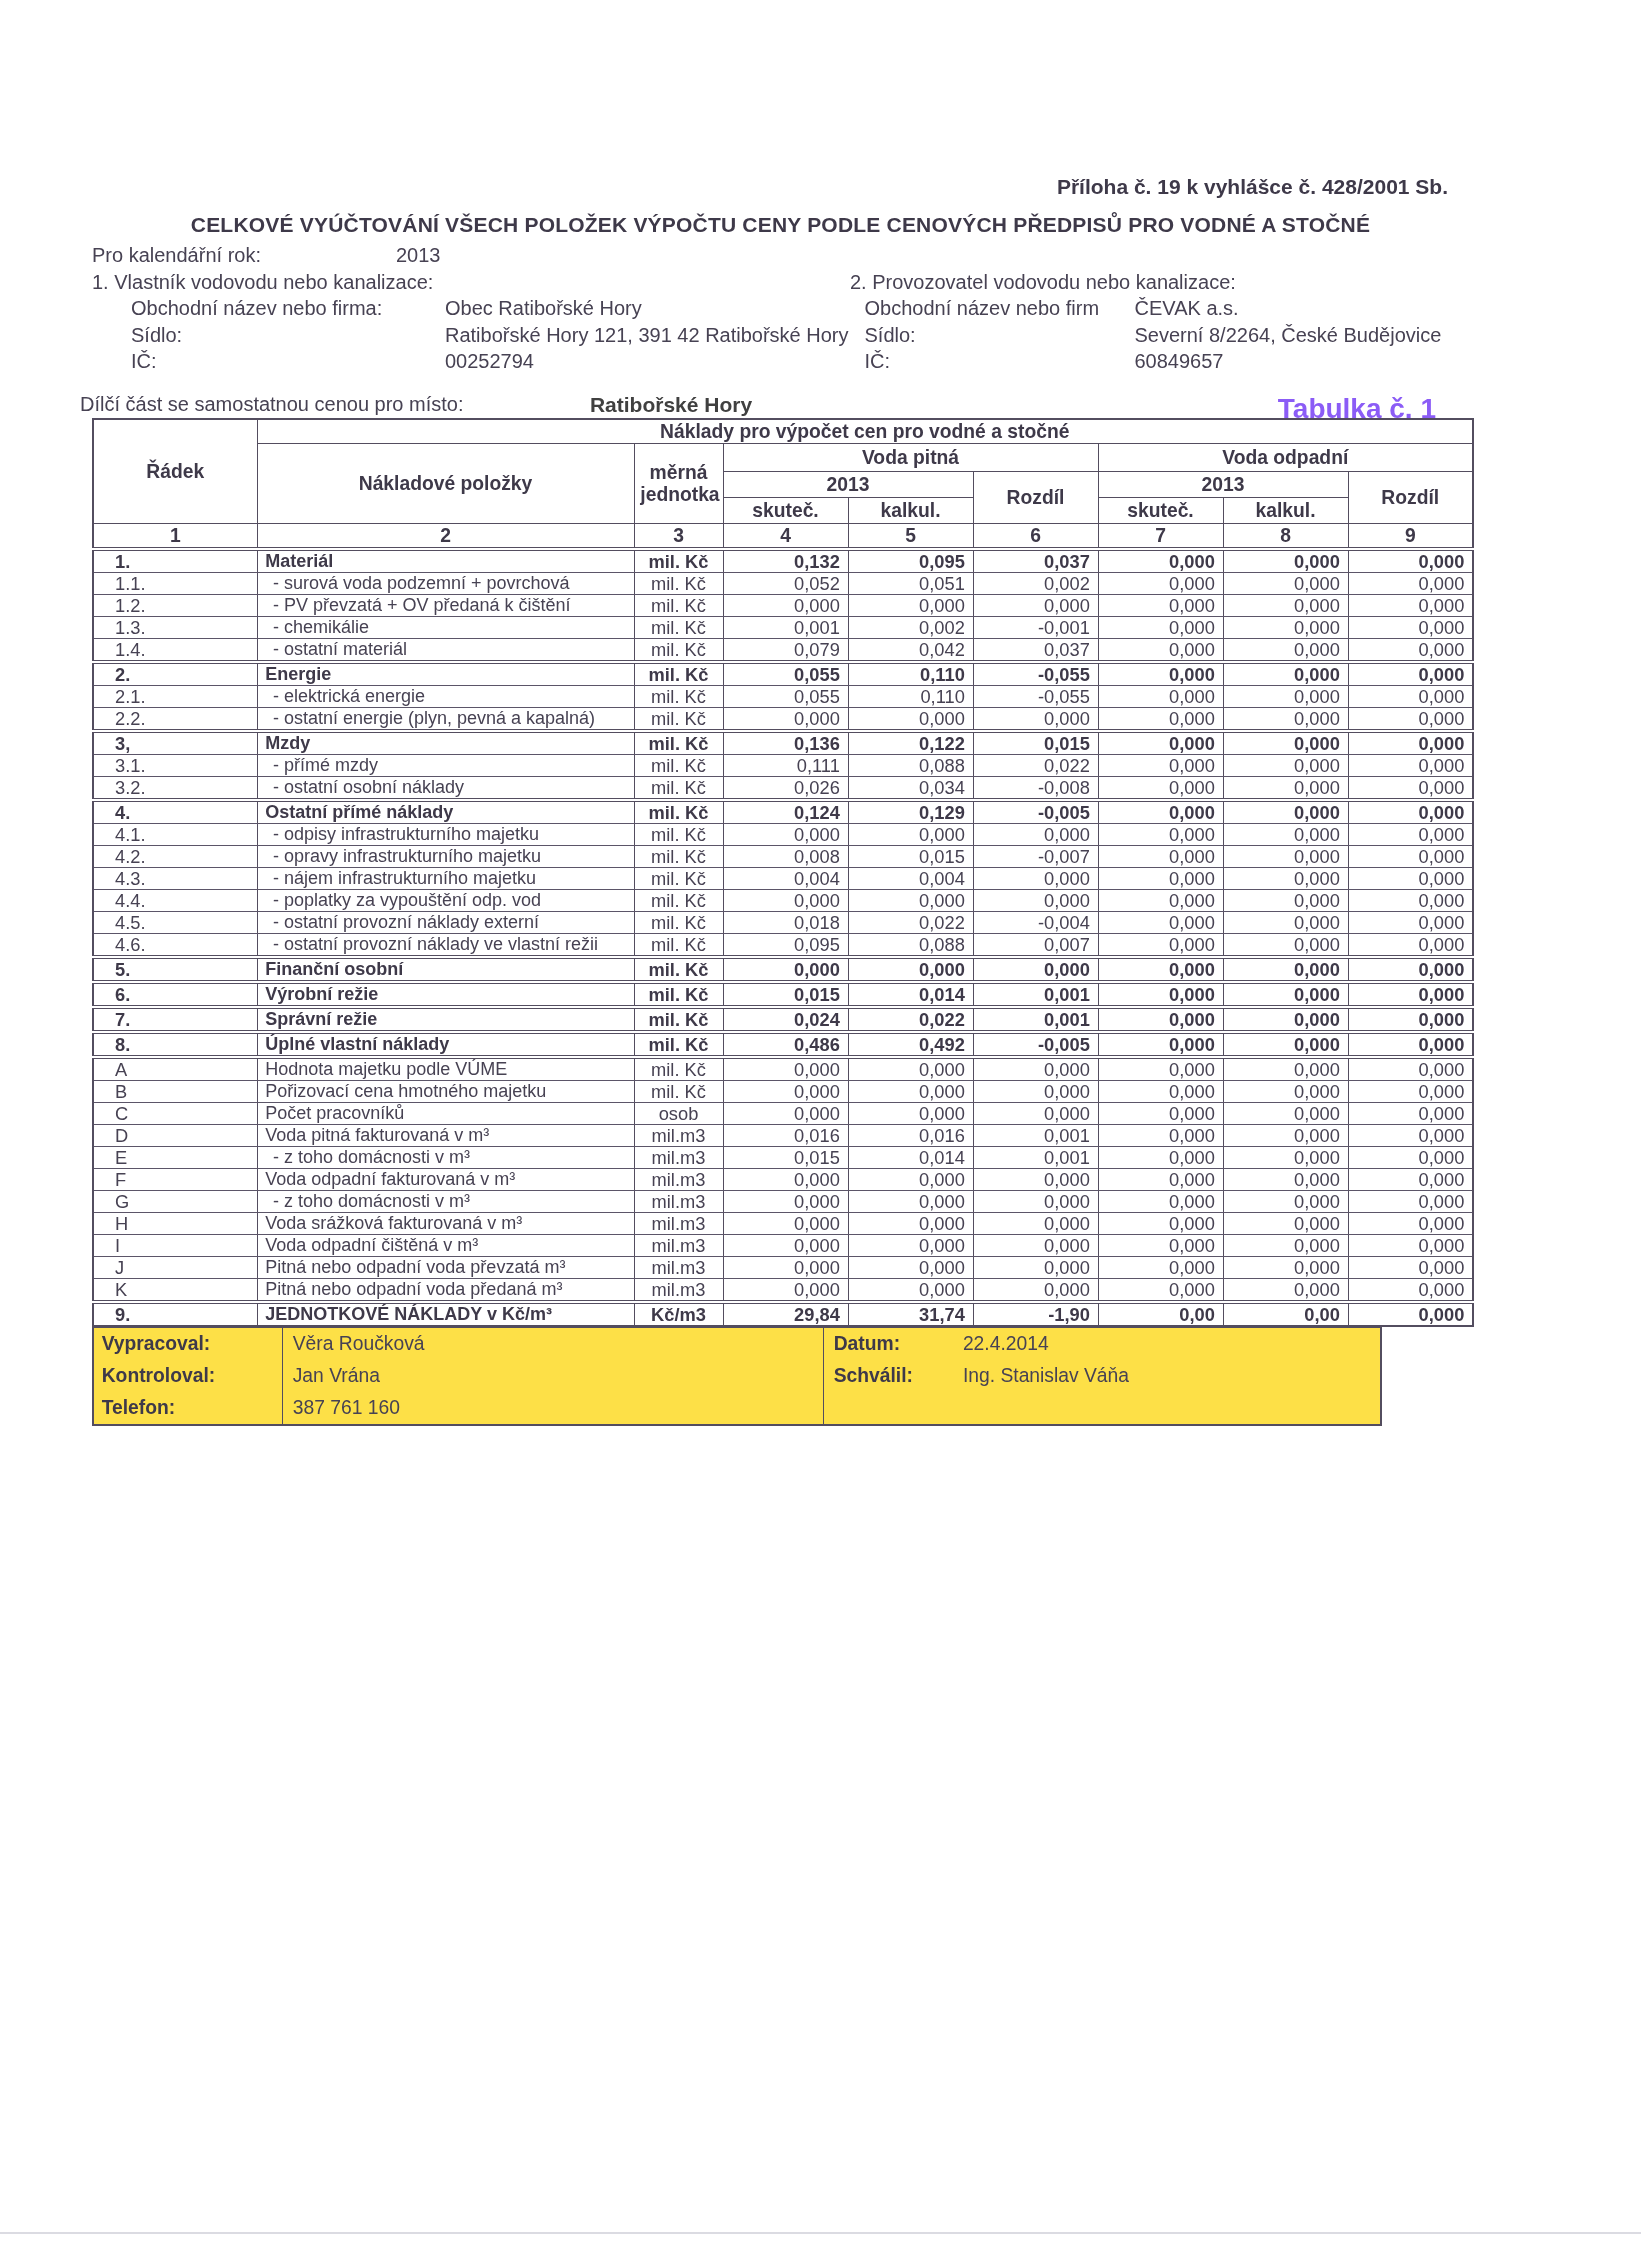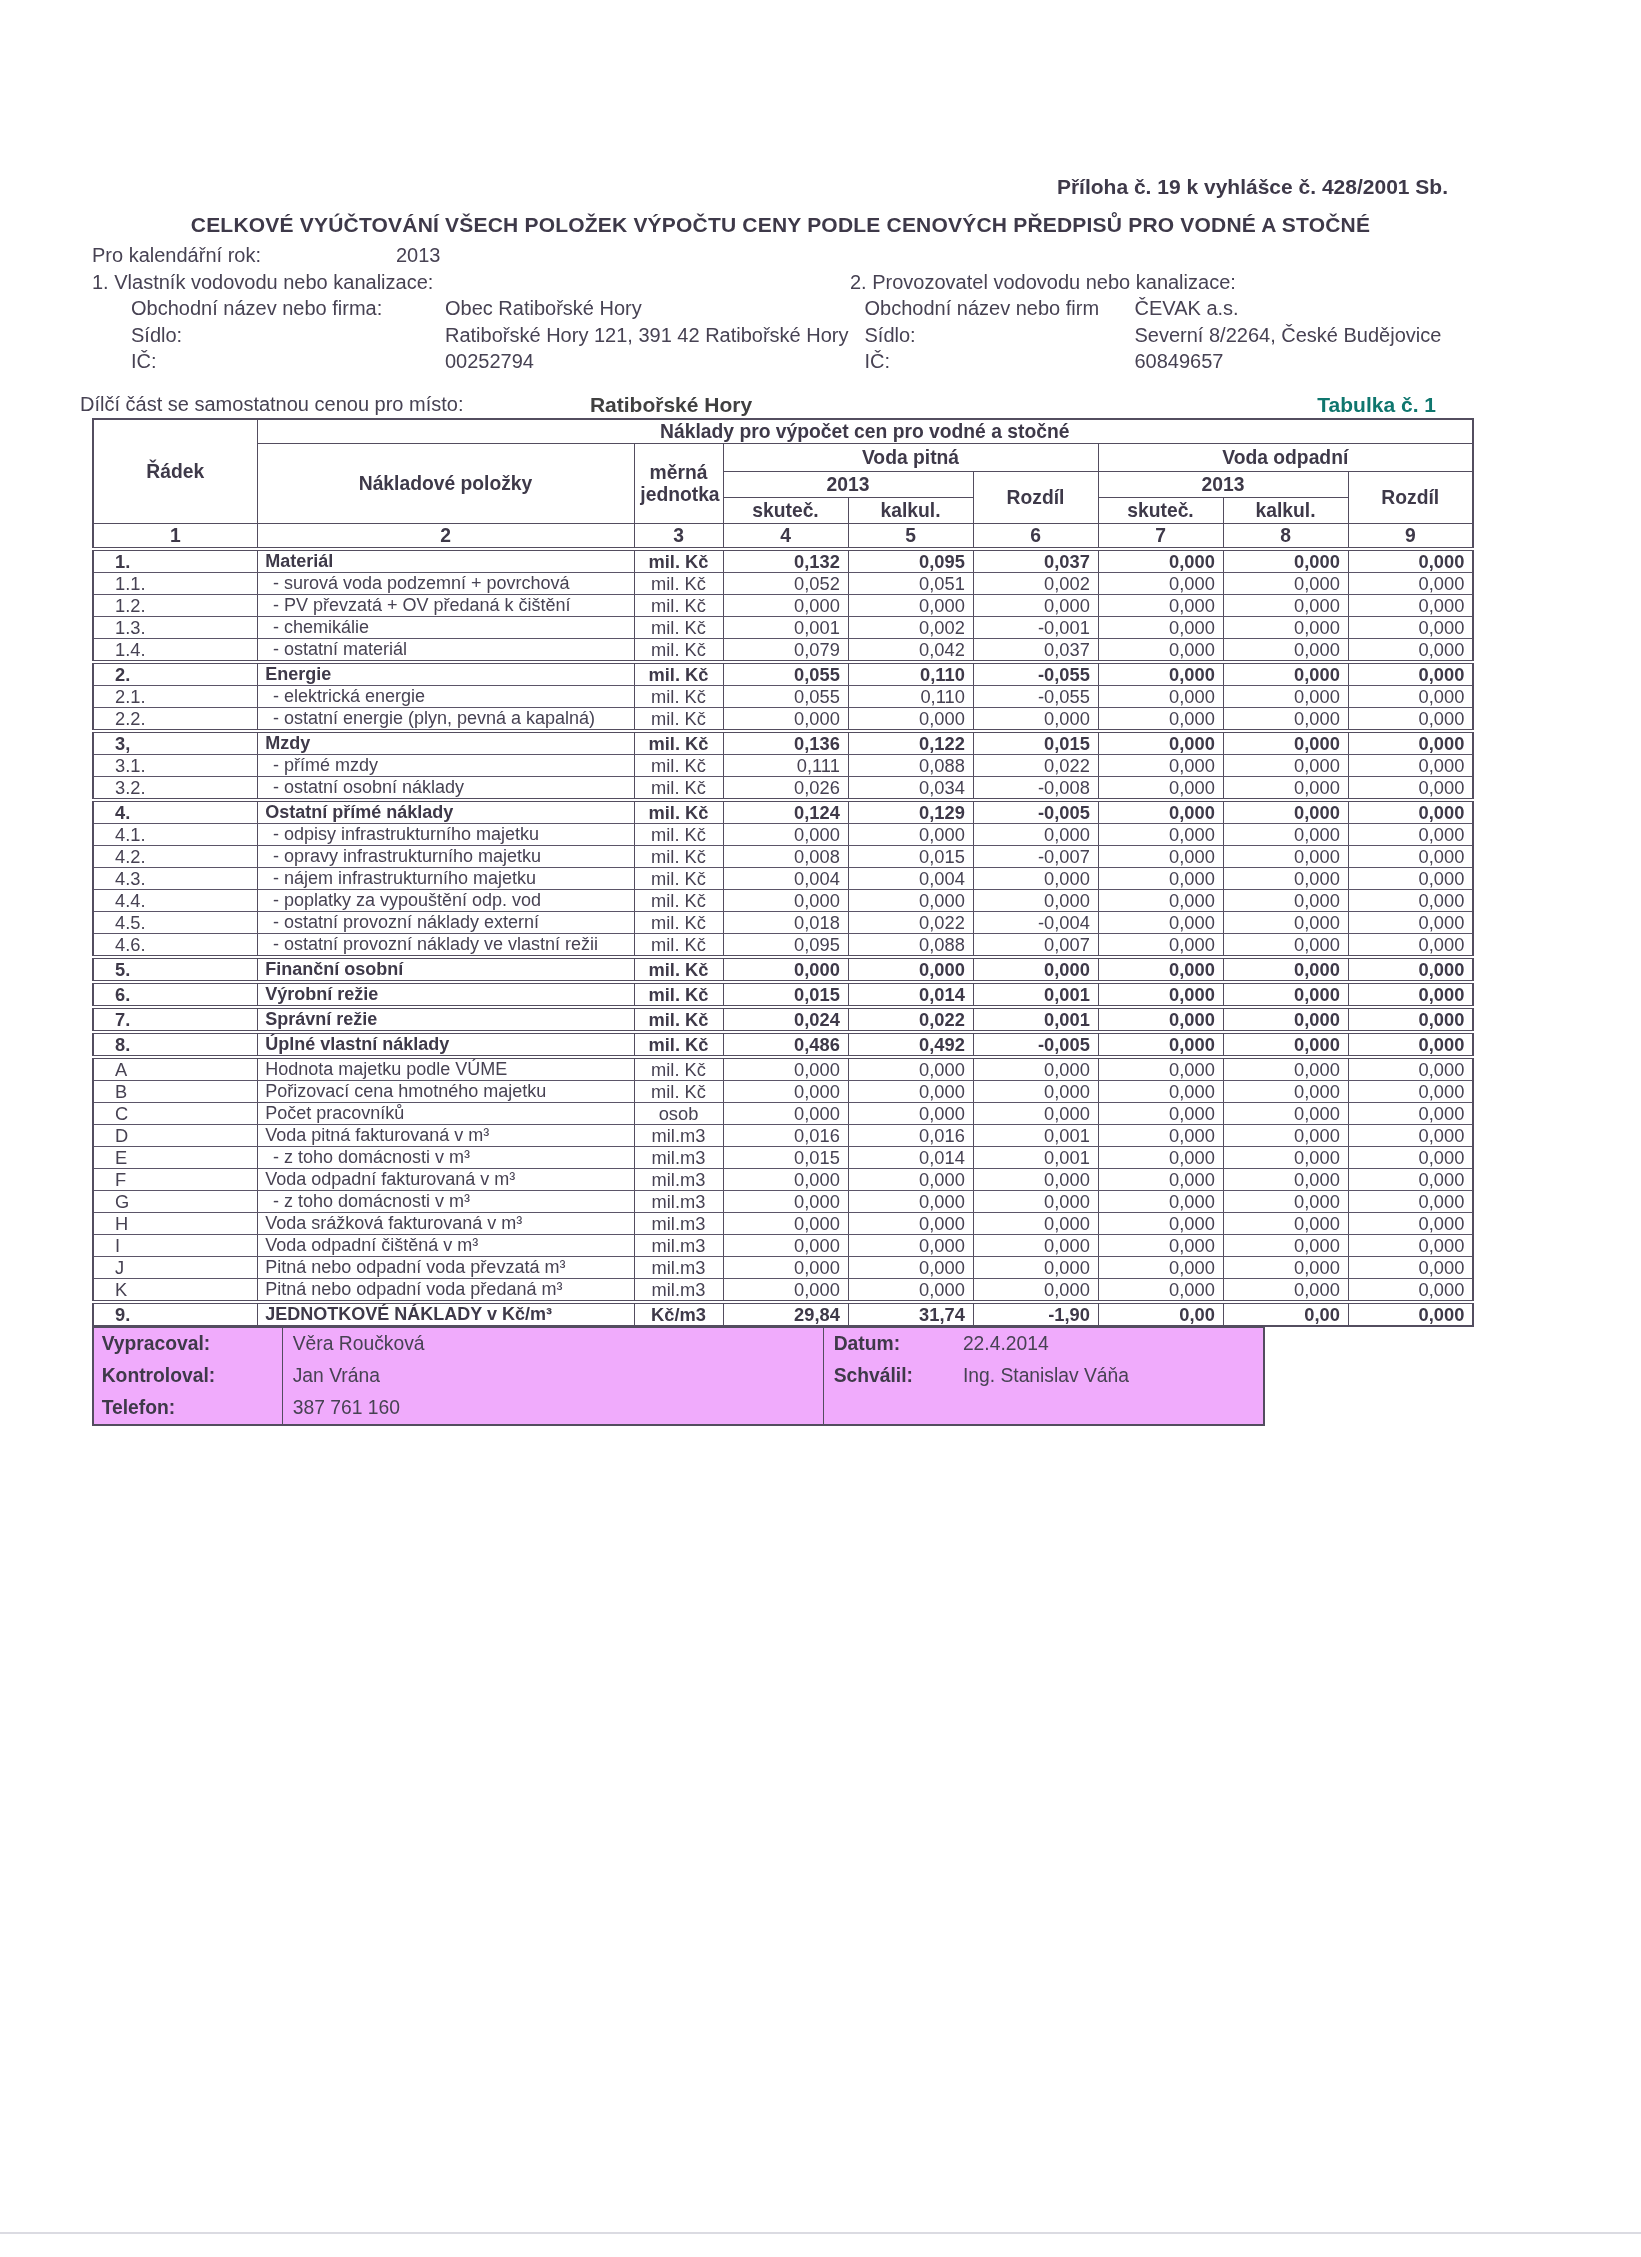--- a/index.html
+++ b/index.html
@@ -24,21 +24,21 @@
   .info-left{width:758px;}
   .info-right{flex:1;}
   .iline{height:26.6px;line-height:26.6px;white-space:nowrap;}
   .iline.indent{padding-left:39px;}
   .info-right .iline.indent{padding-left:14.5px;}
   .ilabel{display:inline-block;width:314px;vertical-align:top;}
   .ilabel.w1{width:304px;}
   .info-right .ilabel{width:270px;}
   .part-line{position:absolute;top:393px;left:80px;width:1377px;height:25px;font-size:20px;}
   .part-place{position:absolute;left:425px;width:332px;text-align:center;font-weight:bold;font-size:21px;color:#404040;}
-  .part-tabno{position:absolute;right:21px;font-weight:bold;font-size:21px;color:#0f766e;}
+  .part-tabno{position:absolute;right:21px;font-weight:bold;font-size:28px;color:#8b5cf6;}
 
   .table-wrap{position:absolute;top:418px;left:92px;width:1377px;}
   table.cost-table{
     border-collapse:collapse;table-layout:fixed;width:1377px;
     border:2.9px solid #534d5f;
   }
   .cost-table th,.cost-table td{
     border-left:1.9px solid #534d5f;border-right:1.9px solid #534d5f;
     border-top:1px solid #5b5568;border-bottom:1px solid #5b5568;
     padding:0 5.8px;overflow:hidden;
@@ -56,22 +56,22 @@
   tbody td{height:21px;line-height:21px;font-size:18.3px;background:#fff;}
   td.rno{text-align:left;padding-left:21px;}
   td.lbl{text-align:left;font-size:18px;white-space:nowrap;padding-left:7.7px;}
   td.lbl.sub{padding-left:15.4px;}
   td.unit{text-align:center;}
   td.num{text-align:right;padding-right:7.7px;}
   tr.group td{font-weight:bold;color:#3e3949;}
   tr.sep td{border-top:4.8px double #534d5f;}
 
   .sig-box{
-    width:1173px;box-sizing:border-box;border:2.9px solid #534d5f;border-top:2.9px solid #534d5f;
-    margin-top:-1px;background:#f0abfc;
+    width:1290px;box-sizing:border-box;border:2.9px solid #534d5f;border-top:2.9px solid #534d5f;
+    margin-top:-1px;background:#fde047;
   }
   .sig-row{display:flex;height:32px;line-height:32px;font-size:19.3px;}
   .sig-c1{width:189px;padding-left:7.7px;font-weight:bold;color:#3e3949;border-right:1.9px solid #534d5f;box-sizing:border-box;}
   .sig-c2{width:541px;padding-left:9.7px;border-right:1.9px solid #534d5f;box-sizing:border-box;}
   .sig-c3{width:135px;padding-left:9.7px;font-weight:bold;color:#3e3949;box-sizing:border-box;}
   .sig-c4{flex:1;padding-left:3.9px;}
   .scan-line{position:absolute;left:0;width:1641px;top:2232px;height:1.9px;background:#c8c8d2;opacity:.65;}
 </style>
 </head>
 <body>

